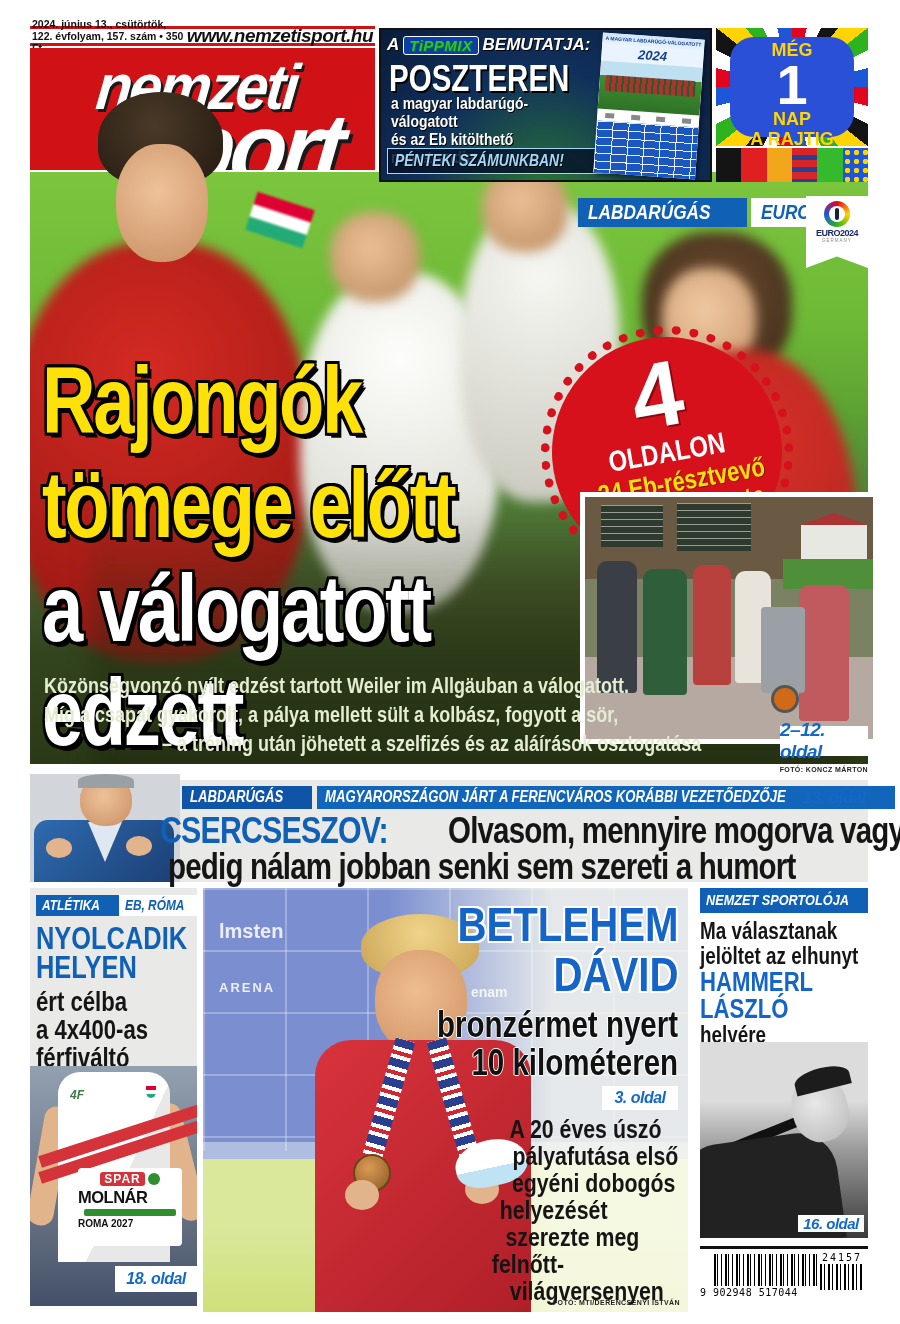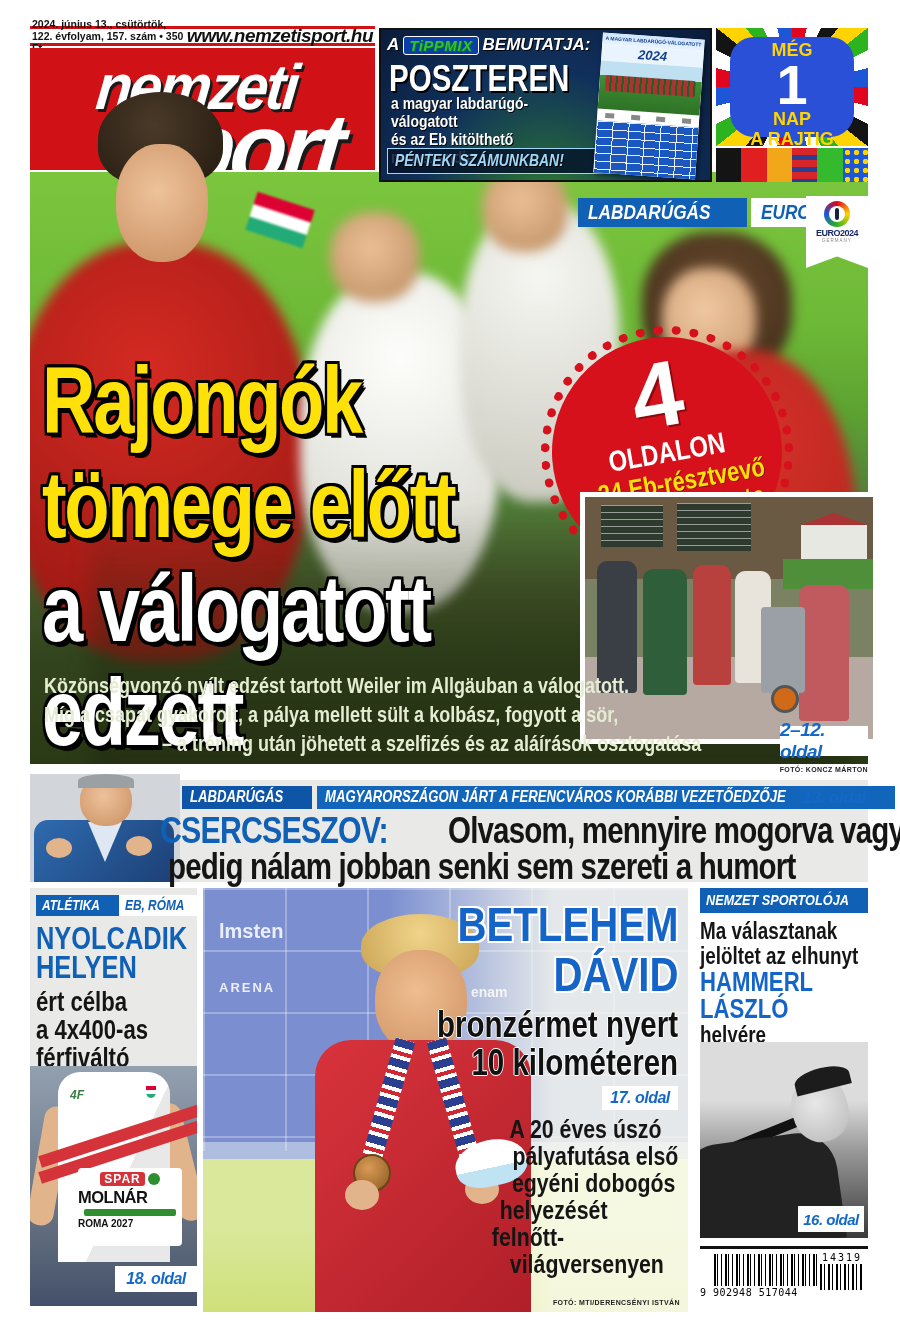--- a/index.html
+++ b/index.html
@@ -441,27 +441,28 @@
       <div class="medal"></div>
       <div class="hand" style="left:142px;top:292px;"></div>
       <div class="hand" style="left:262px;top:286px;"></div>
       <div class="cap"></div>
     </div>
     <div class="mname" style="top:8px;font-size:49px;"><span class="cR">BETLEHEM</span></div>
     <div class="mname" style="top:58px;font-size:49px;"><span class="cR">DÁVID</span></div>
     <div class="msub" style="top:116px;font-size:36px;"><span class="cR">bronzérmet nyert</span></div>
     <div class="msub" style="top:154px;font-size:36px;"><span class="cR">10 kilométeren</span></div>
     <div class="mpage pagerefbox" style="width:76px;height:24px;">
-      <span class="oldal" style="font-size:16px;">17. oldal</span>
+      <span class="oldal" style="font-size:16px;">3. oldal</span>
     </div>
     <div class="mbody">
       <div><span class="cR">A 20 éves úszó</span></div>
       <div><span class="cR">pályafutása első</span></div>
       <div><span class="cR">egyéni dobogós</span></div>
       <div><span class="cR">helyezését</span></div>
+      <div><span class="cR">szerezte meg</span></div>
       <div><span class="cR">felnőtt-</span></div>
       <div><span class="cR">világversenyen</span></div>
     </div>
     <div class="mcredit credit">FOTÓ: MTI/DERENCSÉNYI ISTVÁN</div>
   </div>
 
   <div class="abs colR">
     <span class="rsec"><span class="cL">NEMZET SPORTOLÓJA</span></span>
     <div class="rtext">
       <div class="rline"><span class="cL">Ma választanak</span></div>
@@ -469,25 +470,25 @@
       <div class="rname"><span class="cL">HAMMERL</span></div>
       <div class="rname"><span class="cL">LÁSZLÓ</span></div>
       <div class="rline"><span class="cL">helyére</span></div>
     </div>
   </div>
   <div class="abs shphoto">
     <div class="rifle"></div>
     <div class="body"></div>
     <div class="head"></div>
     <div class="hairb"></div>
-    <div class="pagerefbox" style="position:absolute;right:4px;bottom:6px;width:66px;height:26px;">
+    <div class="pagerefbox" style="position:absolute;right:4px;bottom:6px;width:66px;height:17px;">
       <span class="oldal" style="font-size:15px;">16. oldal</span>
     </div>
   </div>
   <div class="abs rhr"></div>
   <div class="abs barcode">
     <div class="bars"></div>
     <div class="bardigits">9 902948 517044</div>
-    <div class="addondigits">14319</div>
+    <div class="addondigits">24157</div>
     <div class="addon"></div>
   </div>
 
 </div>
 
 </body></html>

